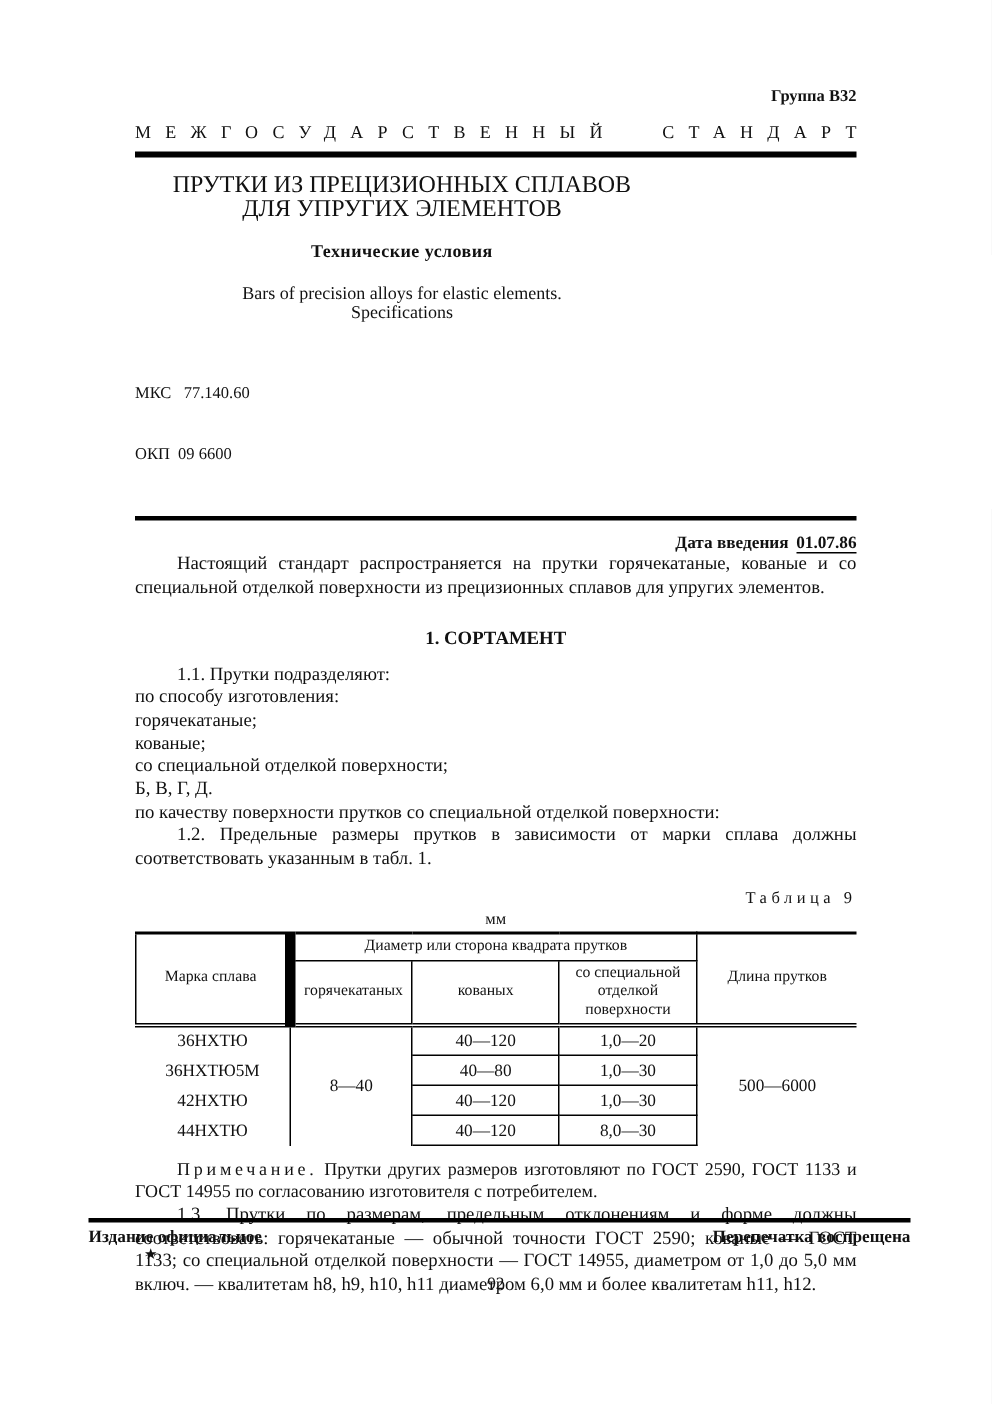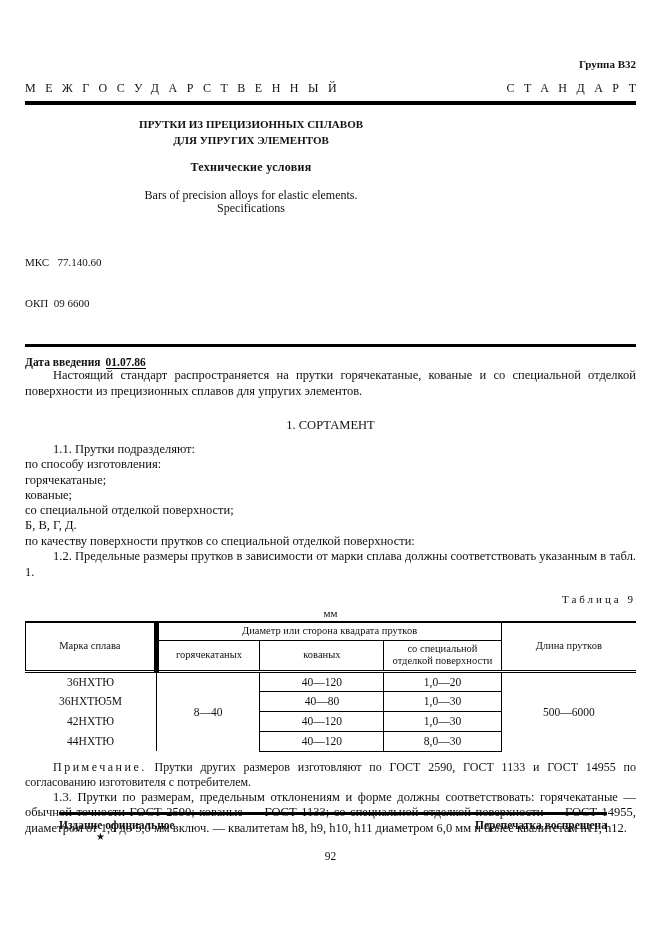--- a/index.html
+++ b/index.html
@@ -9,21 +9,21 @@
     font-family: "Liberation Serif", "DejaVu Serif", serif;
     color: #111;
   }
   .page {
     position: relative;
     width: 661px;
     height: 936px;
     background: #ffffff;
     overflow: hidden;
   }
-  .content { padding: 0 25px; }
+  .content { padding: 0 90px; }
 
   .group-label {
     margin-top: 58px;
     text-align: right;
     font-weight: bold;
     font-size: 11px;
   }
   .std-name {
     margin-top: 11px;
     display: flex;
@@ -43,22 +43,22 @@
   .title-right {
     width: 26%;
     text-align: center;
     padding-top: 36px;
     font-weight: bold;
     font-size: 13.5px;
     line-height: 18px;
   }
   .title-main {
     text-align: center;
-    font-weight: bold;
-    font-size: 11px;
+    font-weight: normal;
+    font-size: 16px;
     line-height: 16px;
   }
   .subtitle {
     text-align: center;
     font-weight: bold;
     font-size: 12px;
     margin-top: 12px;
     letter-spacing: 0.3px;
   }
   .title-en {
@@ -70,42 +70,42 @@
 
   .codes {
     margin-top: 14px;
     font-size: 11px;
     line-height: 13.5px;
     white-space: pre;
   }
 
   .date-line {
     margin-top: 9px;
-    text-align: left;
+    text-align: right;
     font-weight: bold;
     font-size: 11.5px;
   }
   .date-line .date-value {
     border-bottom: 1.5px solid #000;
     margin-left: 5px;
   }
 
   p.body-par {
     margin: 0;
     font-size: 12.5px;
     line-height: 15.5px;
     text-align: justify;
     text-indent: 28px;
   }
   .intro { margin-top: 18px; }
 
   .sec-heading {
     margin-top: 19px;
     text-align: center;
-    font-weight: normal;
+    font-weight: bold;
     font-size: 12.5px;
   }
 
   .clause-11 { margin-top: 9px; font-size: 12.5px; line-height: 15.3px; }
   .clause-11 .head { text-indent: 28px; }
   .clause-11 .item { text-indent: 0; }
 
   .tbl-caption {
     margin-top: 13px;
     text-align: right;
@@ -134,21 +134,21 @@
     vertical-align: middle;
     padding: 2px 3px;
   }
   table.spec td {
     font-size: 11.5px;
     text-align: center;
     vertical-align: middle;
     padding: 2px 3px;
     height: 20px;
   }
-  th.h-mark   { border-left: 1.5px solid #000; border-right: 5px solid #000000; border-bottom: 3px double #000; }
+  th.h-mark   { border-left: 1.5px solid #000; border-right: 7px solid #000000; border-bottom: 3px double #000; }
   th.h-diam   { border-bottom: 1px solid #000; border-right: 1px solid #000; height: 18px; }
   th.h-sub    { border-right: 1px solid #000; border-bottom: 3px double #000; height: 30px; }
   th.h-len    { border-bottom: 3px double #000; }
   td.d-mark   { border-right: 1px solid #000; text-align: left; padding-left: 10px; }
   td.d-hot    { border-right: 1px solid #000; }
   td.d-forged { border-right: 1px solid #000; border-bottom: 1px solid #000; }
   td.d-spec   { border-right: 1px solid #000; border-bottom: 1px solid #000; }
   td.d-len    { }
 
   .note {

